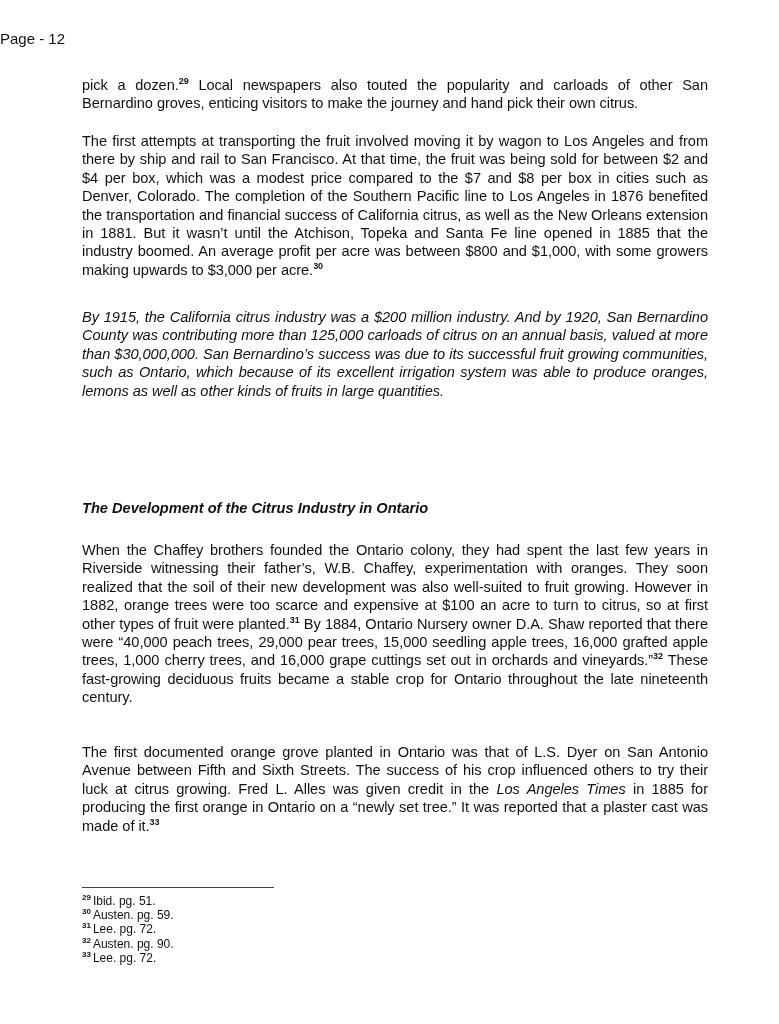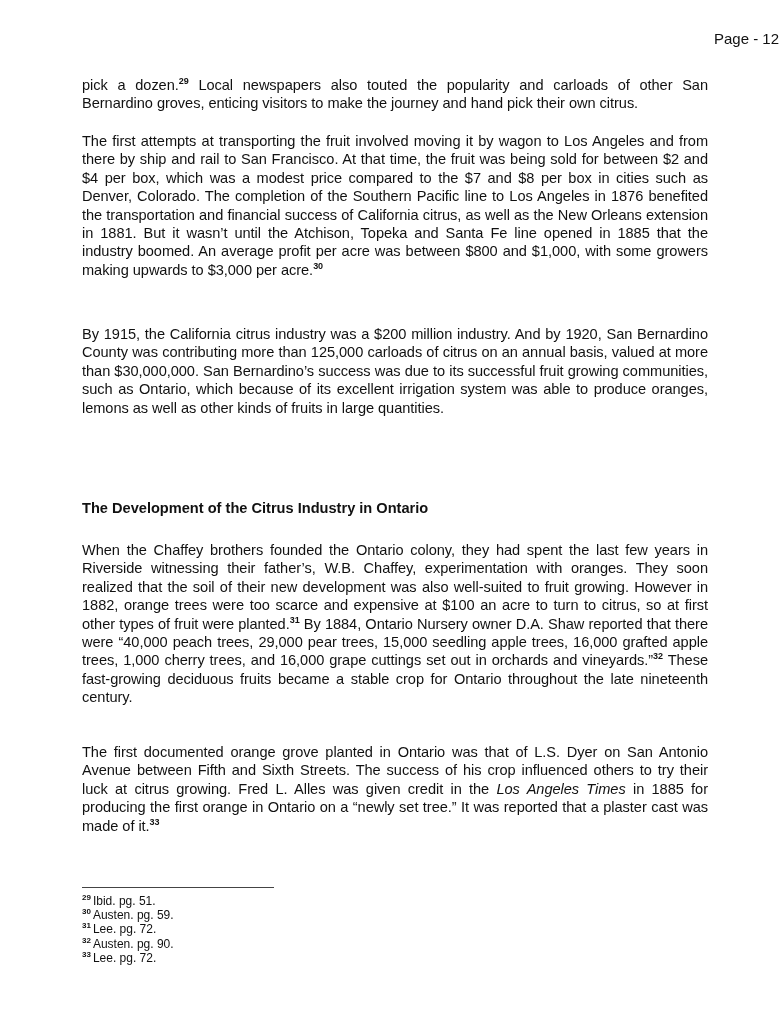--- a/index.html
+++ b/index.html
@@ -13,21 +13,21 @@
       position: relative;
       overflow: hidden;
       font-family: "Liberation Sans", sans-serif;
       color: #111111;
     }
     .page-header {
       position: absolute;
       top: 30px;
       left: 0;
       width: 779px;
-      text-align: right;
+      text-align: left;
       font-size: 15px;
       line-height: 18px;
     }
     .body-text {
       position: absolute;
       left: 82px;
       width: 626px;
       font-size: 14.6px;
       line-height: 18.4px;
       text-align: justify;
@@ -38,28 +38,29 @@
       text-align: justify;
     }
     sup {
       font-size: 9px;
       line-height: 0;
       vertical-align: 6px;
       font-weight: bold;
     }
     .p1 { top: 76px; }
     .p2 { top: 132px; }
-    .p3 { top: 325px; }
+    .p3 { top: 308px; font-style: italic; }
     .section-heading {
       position: absolute;
       top: 499px;
       left: 82px;
       font-size: 14.6px;
       line-height: 18px;
       font-weight: bold;
+      font-style: italic;
       margin: 0;
     }
     .p4 { top: 541px; }
     .p5 { top: 743px; }
     .footnote-rule {
       position: absolute;
       top: 887px;
       left: 82px;
       width: 192px;
       height: 0;

